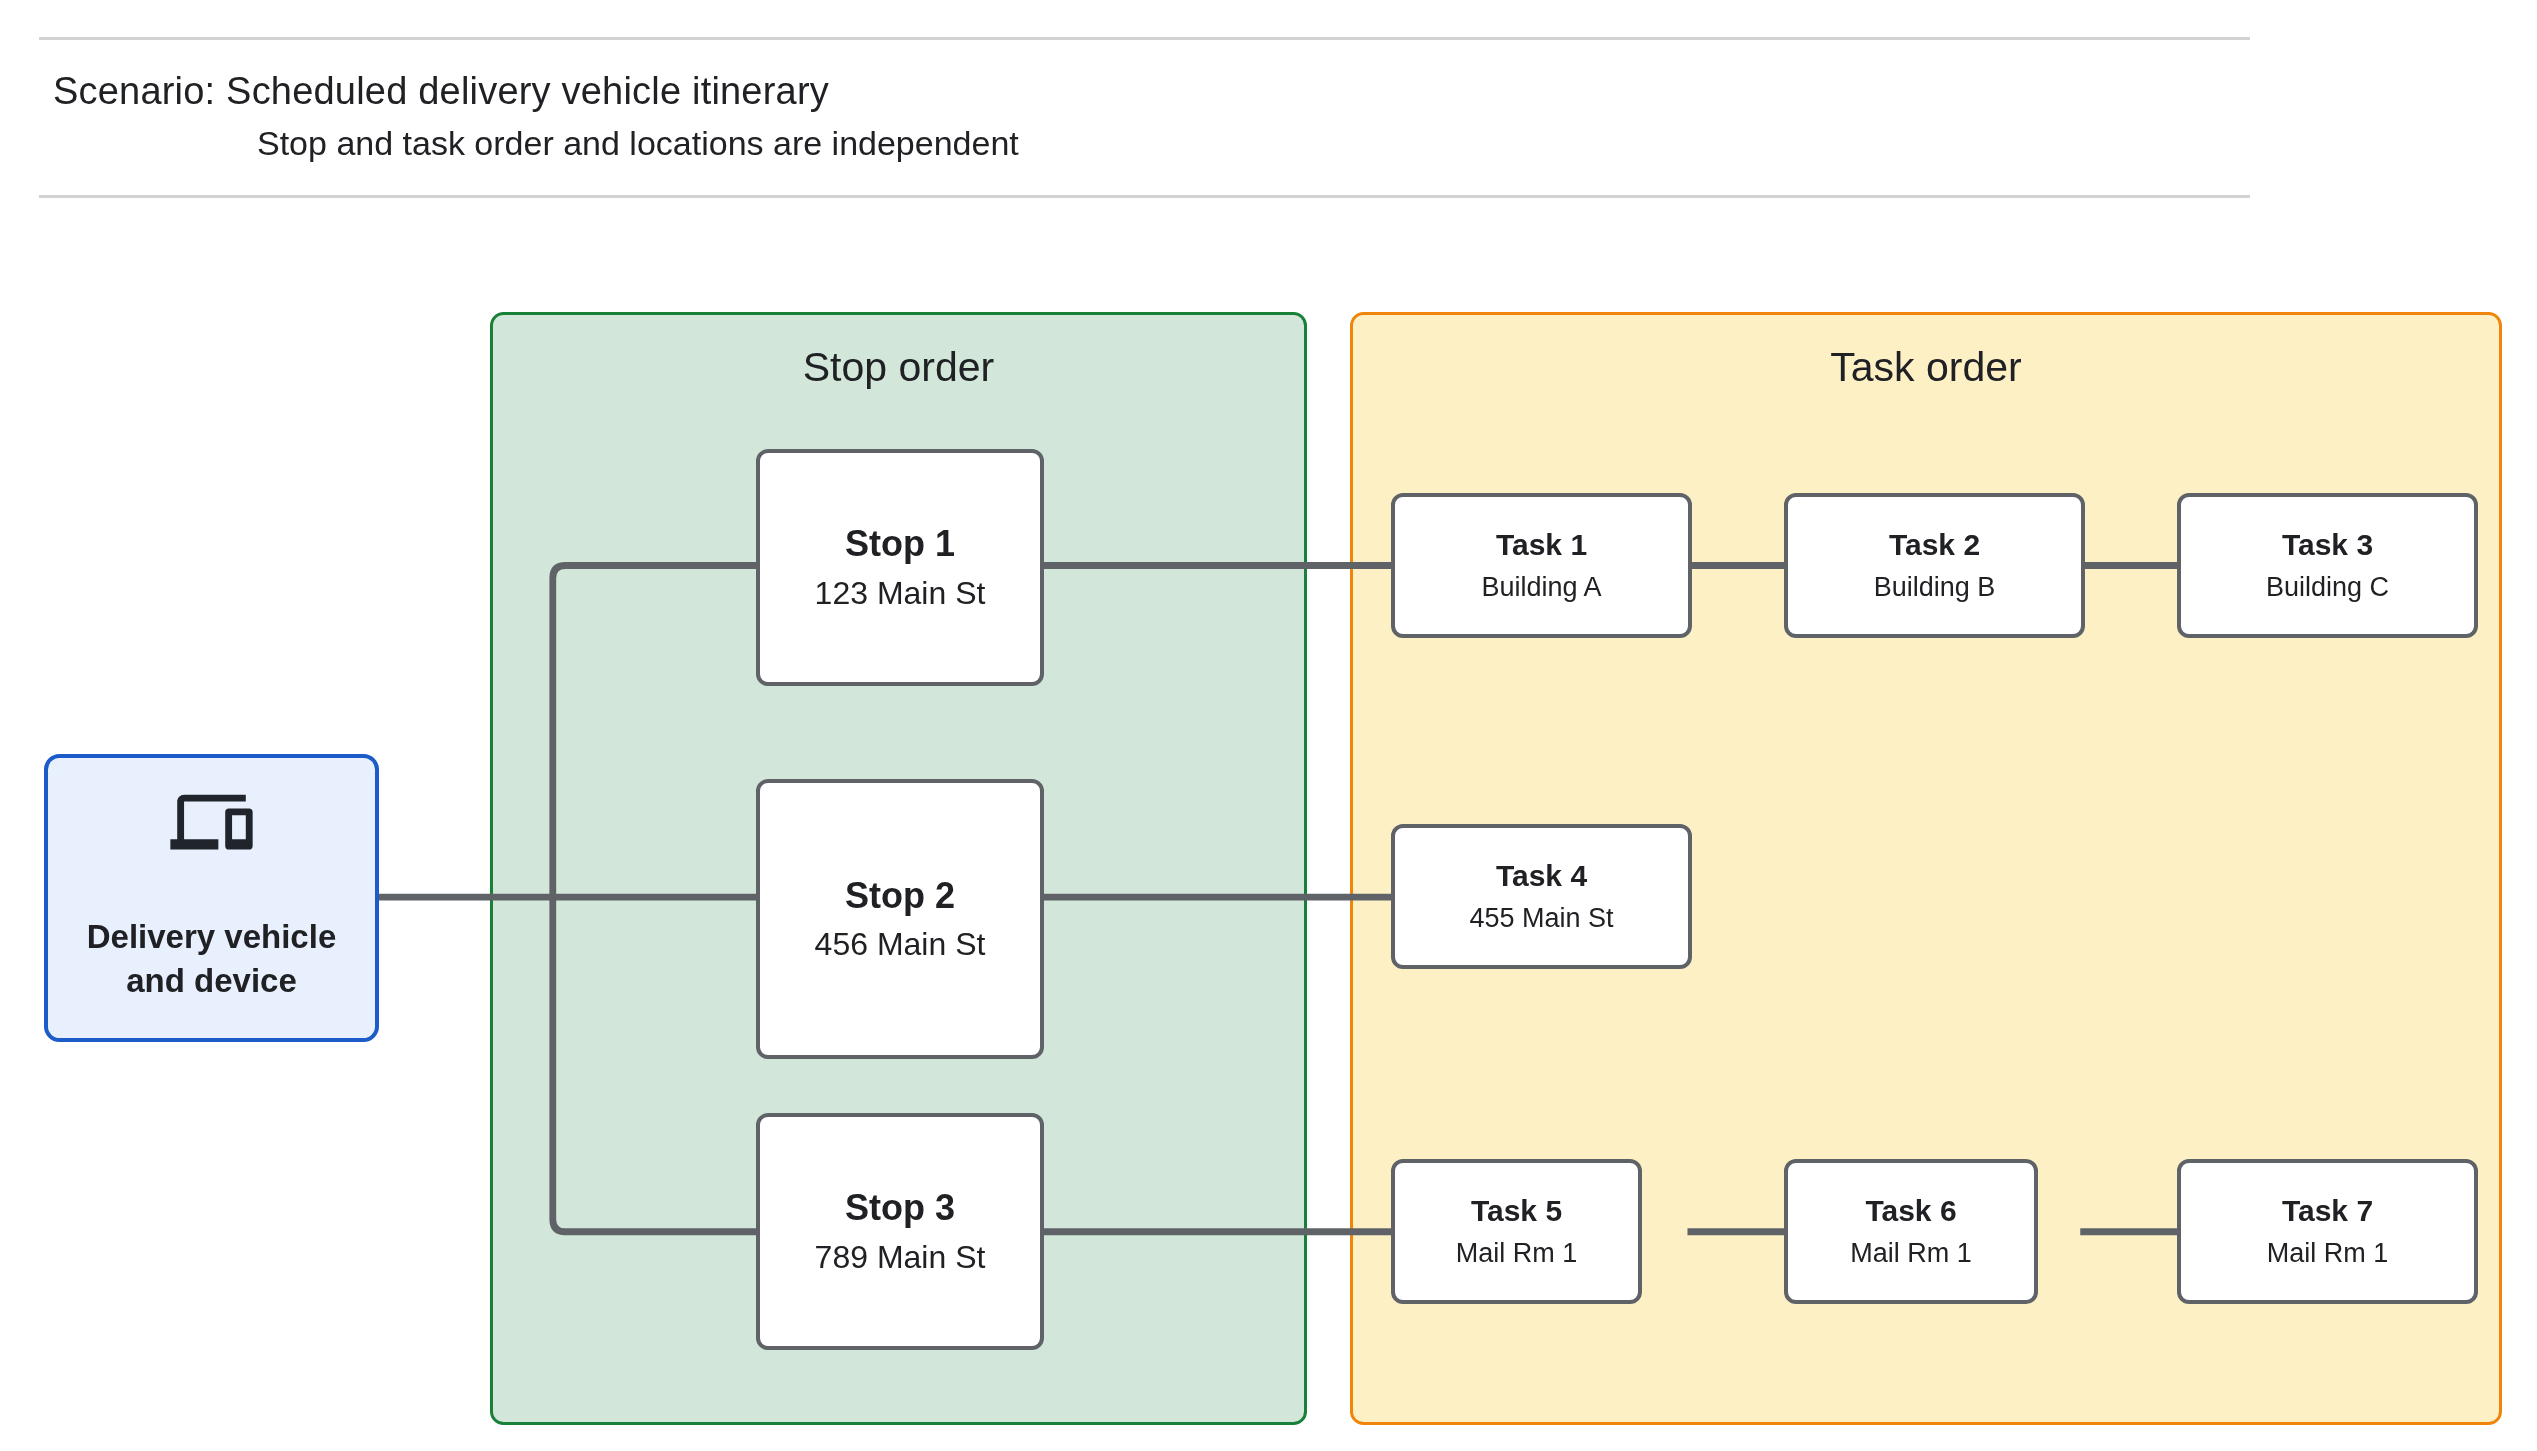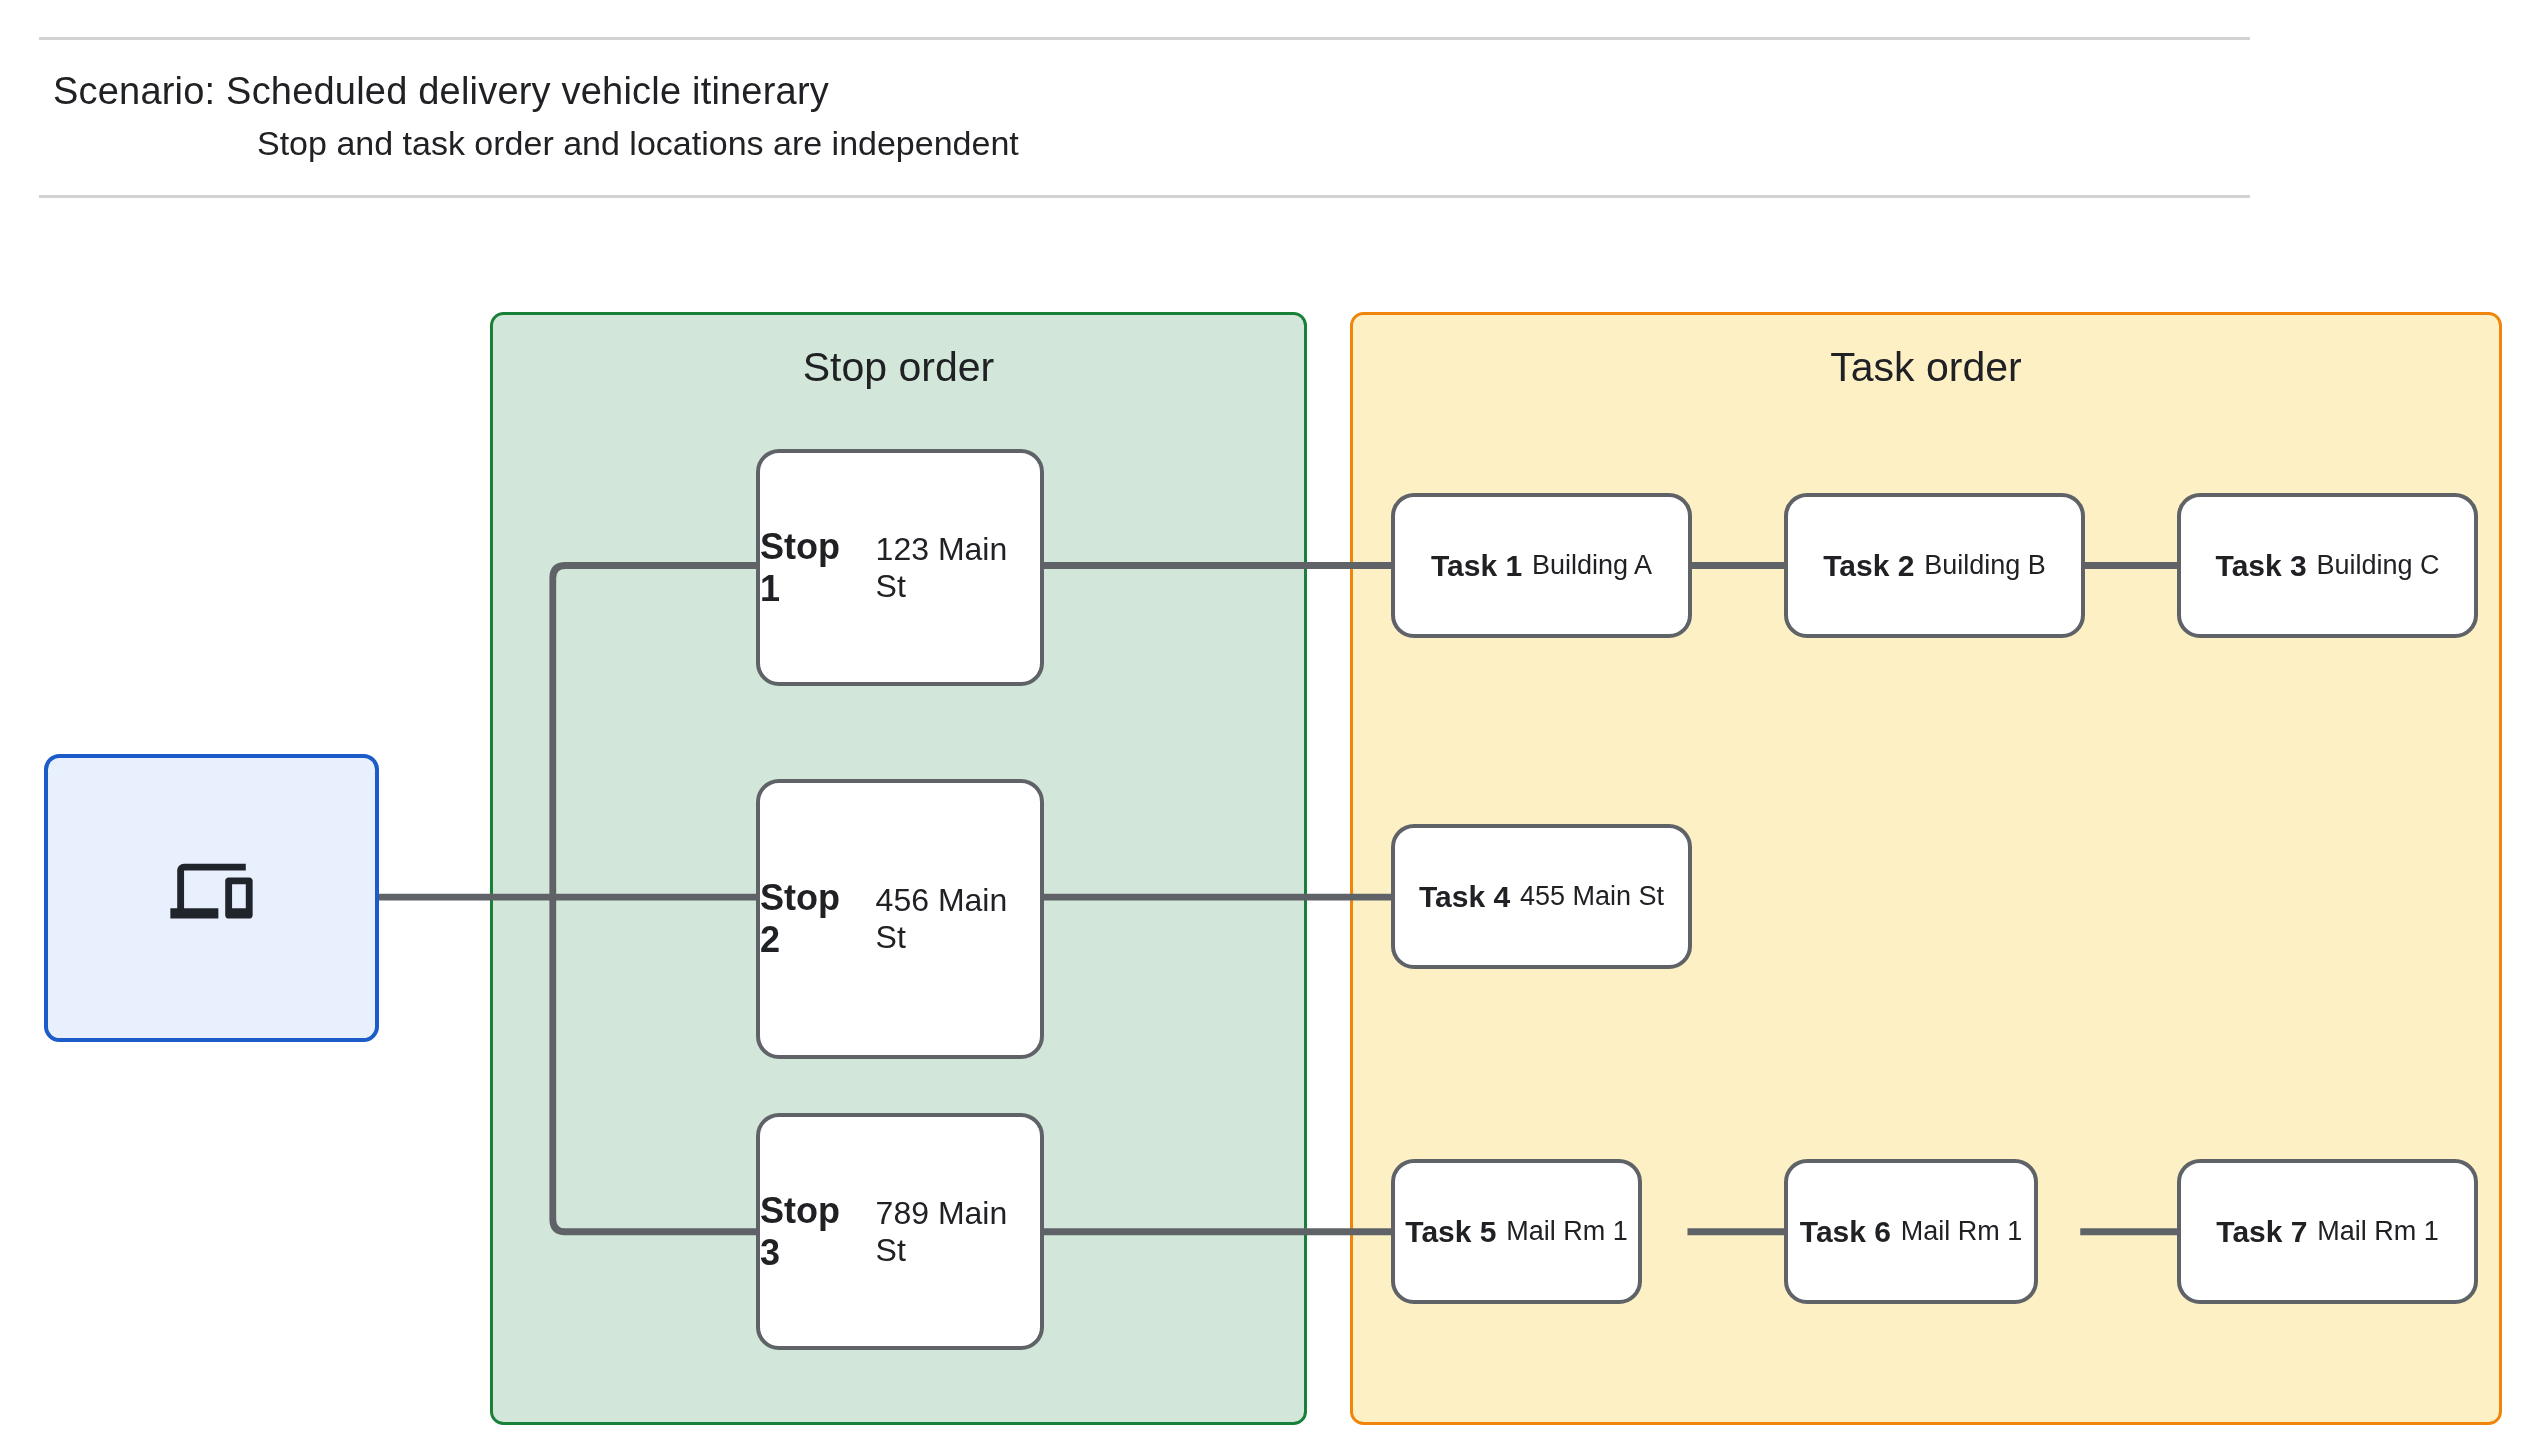--- a/index.html
+++ b/index.html
@@ -23,22 +23,22 @@
 
   .panel{position:absolute;top:312px;height:1113px;border-radius:13.6px;border:3.9px solid;}
   .stop-panel{left:490px;width:817px;background:var(--stop-panel-fill);border-color:var(--stop-panel-border);}
   .task-panel{left:1350px;width:1152px;background:var(--task-panel-fill);border-color:var(--task-panel-border);}
   .panel-title{margin-top:29px;text-align:center;font-size:41px;font-weight:400;color:var(--text);}
 
   svg.connectors{position:absolute;left:0;top:0;width:2538px;height:1452px;pointer-events:none;}
   svg.connectors path{fill:none;stroke:var(--connector);stroke-width:7px;}
 
   .node{position:absolute;background:#ffffff;border:4.8px solid var(--node-border);
-        border-radius:23px;display:flex;align-items:center;
-        justify-content:center;gap:9.7px;}
+        border-radius:12px;display:flex;flex-direction:column;align-items:center;
+        justify-content:center;text-align:center;gap:9.7px;}
   .node .node-title{font-weight:700;}
   .stop .node-title{font-size:36px;}
   .stop .node-sub{font-size:32px;}
   .task .node-title{font-size:30px;}
   .task .node-sub{font-size:27px;}
 
   .vehicle{position:absolute;left:44px;top:754px;width:335px;height:288px;
            background:var(--vehicle-fill);border:4.8px solid var(--vehicle-border);
            border-radius:15.5px;display:flex;flex-direction:column;align-items:center;
            justify-content:center;gap:50px;text-align:center;}
@@ -72,20 +72,21 @@
     <path d="M1072 925 H1440"></path>
     <path d="M1072 1270 H1440"></path>
     <path d="M1740 1270 H1845"></path>
     <path d="M2145 1270 H2250"></path>
   </svg>
 
   <div class="vehicle">
     <svg class="devices-icon" viewBox="0 0 24 21">
       <path d="M4 2.5h18V.5H4c-1.1 0-2 .9-2 2v11H0v3h14v-3H4v-11zm19 2h-6c-.55 0-1 .45-1 1v10c0 .55.45 1 1 1h6c.55 0 1-.45 1-1v-10c0-.55-.45-1-1-1zm-1 9h-4v-7h4v7z"></path>
     </svg>
+    <div class="vehicle-label">Delivery vehicle and device</div>
   </div>
 
   <div class="node stop" style="left:756px;top:449px;width:288px;height:237px">
     <div class="node-title">Stop 1</div>
     <div class="node-sub">123 Main St</div>
   </div>
   <div class="node stop" style="left:756px;top:779px;width:288px;height:280px">
     <div class="node-title">Stop 2</div>
     <div class="node-sub">456 Main St</div>
   </div>

